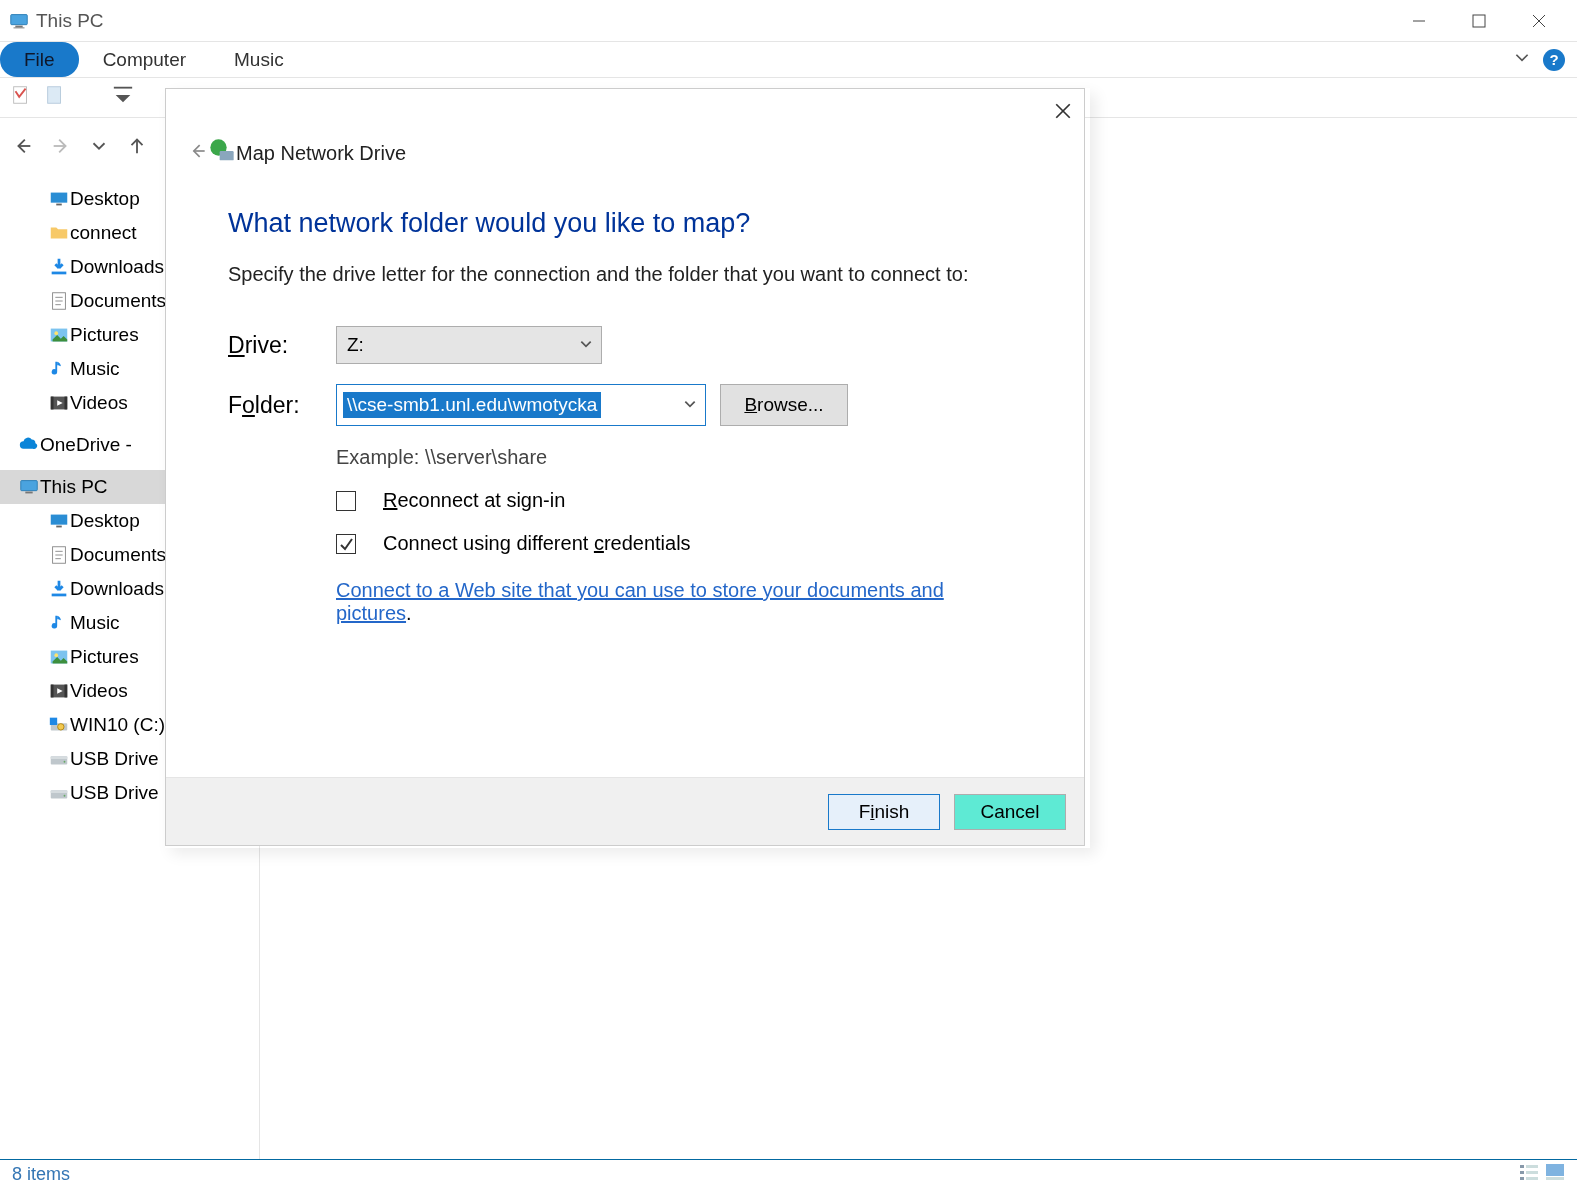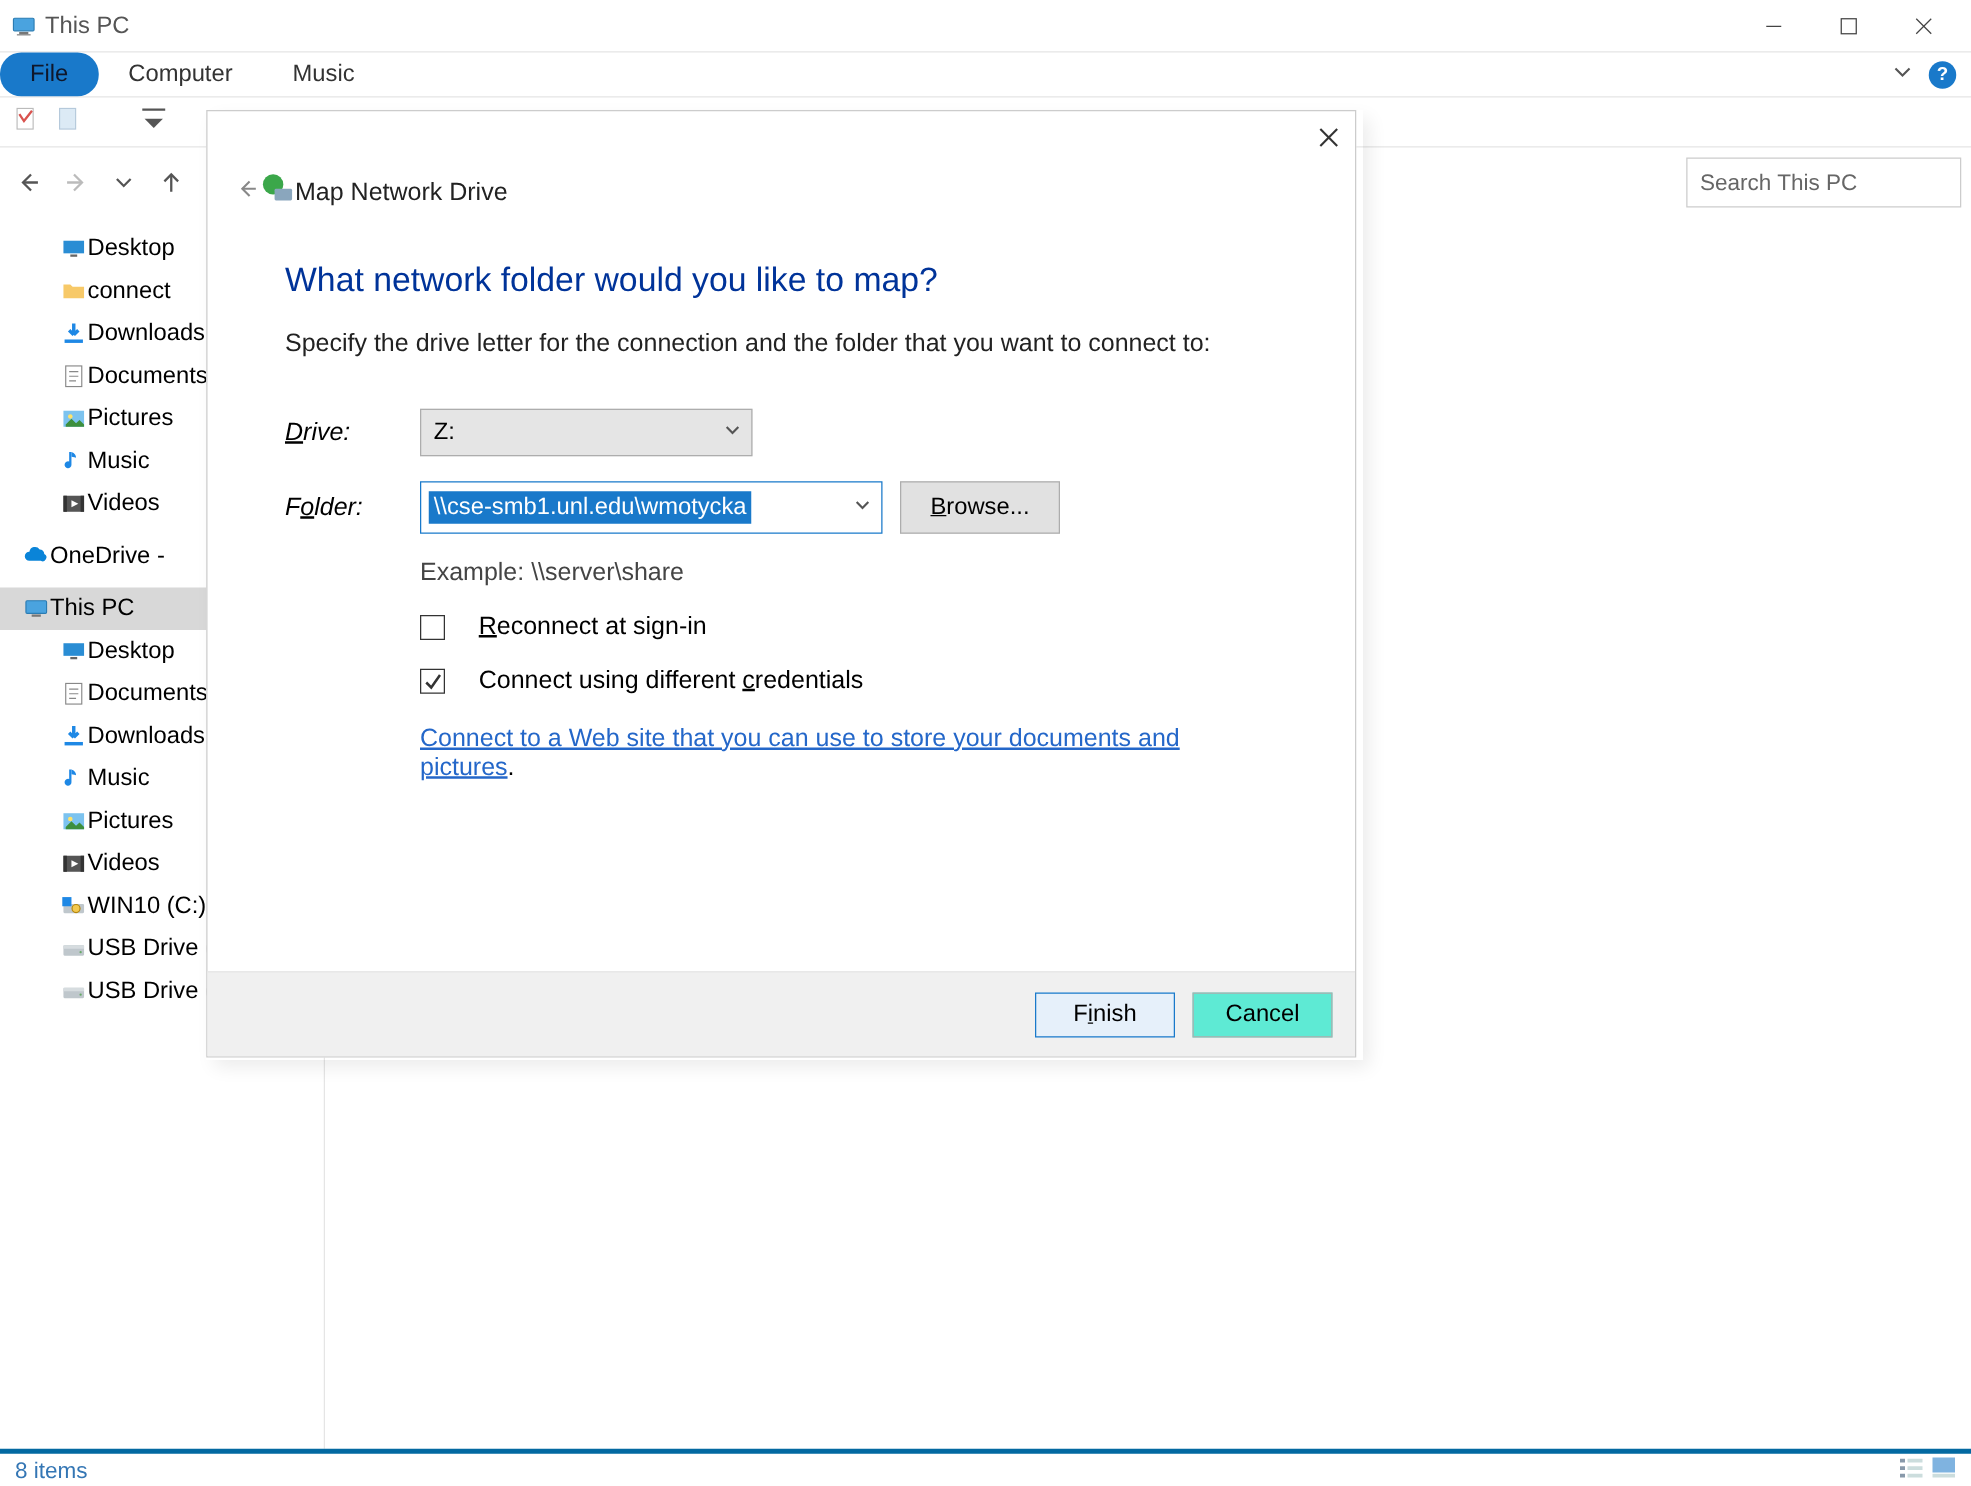--- a/index.html
+++ b/index.html
@@ -37,37 +37,37 @@
   
   .main-area { display:flex; height: calc(1189px - 42px - 36px - 40px - 56px - 30px); }
   .tree-pane { width: 260px; border-right: 1px solid #e5e5e5; overflow:hidden; }
   .tree-item { display:flex; align-items:center; gap:0; padding: 6px 10px 6px 30px; font-size:19px; white-space:nowrap; }
   .tree-item.top { padding-left: 18px; margin-top:8px; }
   .tree-item.selected { background: #d8d8d8; }
   .tree-item .ico { width:22px; height:22px; display:flex; align-items:center; justify-content:center; }
   .tree-item .ico svg { width:22px; height:22px; }
 
   
-  .statusbar { position:absolute; bottom:0; left:0; right:0; height:30px; border-top:4px solid #0369a1; display:flex; align-items:center; padding:0 12px; font-size:18px; color:#3476b4; }
+  .statusbar { position:absolute; bottom:0; left:0; right:0; height:30px; border-top:1px solid #0369a1; display:flex; align-items:center; padding:0 12px; font-size:18px; color:#3476b4; }
   .statusbar .view-icons { margin-left:auto; display:flex; gap:6px; }
 
   
   .dialog-shadow { position:absolute; left:165px; top:88px; width:925px; height:760px; box-shadow: 6px 6px 14px rgba(0,0,0,0.08); }
   .dialog { position:absolute; left:165px; top:88px; width:920px; height:758px; background:#fff; border:1px solid #ccc; display:flex; flex-direction:column; }
   .dlg-titlebar { height:48px; display:flex; align-items:center; justify-content:flex-end; padding:0 12px; }
   .dlg-close svg { width:18px; height:18px; stroke:#333; }
   .dlg-header { display:flex; align-items:center; gap:0; padding:0 22px 6px; }
   .dlg-back svg { width:20px; height:20px; stroke:#888; }
   .dlg-icon svg { width:28px; height:28px; }
   .dlg-title { font-size:20px; color:#222; }
   .dlg-body { padding: 32px 62px 0; flex:1; }
   .dlg-heading { color:#003399; font-size:27px; margin-bottom:24px; }
   .dlg-instr { font-size:20px; color:#222; margin-bottom:40px; }
   .form-row { display:flex; align-items:center; margin-bottom:20px; }
-  .form-label { width:108px; font-size:20px;font-style:italic; }
+  .form-label { width:108px; font-size:23px; }
   .underline-letter { text-decoration: underline; }
   .drive-select { width:266px; height:38px; background:#e5e5e5; border:1px solid #adadad; display:flex; align-items:center; padding:0 10px; font-size:19px; position:relative; }
   .drive-select .dd { position:absolute; right:8px; }
   .folder-combo { width:370px; height:42px; border:1px solid #1979ca; display:flex; align-items:center; position:relative; }
   .folder-combo .sel { background:#1979ca; color:#fff; padding:2px 4px; margin-left:6px; font-size:19px; }
   .folder-combo .dd { position:absolute; right:8px; }
   .browse-btn { width:128px; height:42px; margin-left:14px; background:#e1e1e1; border:1px solid #adadad; font-size:19px; display:flex;align-items:center;justify-content:center; }
   .example { font-size:20px; color:#444; margin:18px 0 0 108px; }
   .chk-row { display:flex; align-items:center; gap:27px; margin:20px 0 0 108px; font-size:20px; }
   .chk { width:20px; height:20px; border:1.5px solid #333; display:flex; align-items:center; justify-content:center; }
@@ -159,21 +159,20 @@
       <svg viewBox="0 0 24 24" fill="none">
         <polyline points="6,9 12,15 18,9" stroke-width="2"></polyline>
       </svg>
     </span>
   <span class="nav-arrow enabled">
       <svg viewBox="0 0 24 24" fill="none">
         <polyline points="6,11 12,5 18,11" stroke-width="2"></polyline>
         <line x1="12" y1="5" x2="12" y2="20" stroke-width="2"></line>
       </svg>
     </span>
-  <div class="search-box">Search This PC</div>
 </div>
 
 <div class="main-area">
   <div class="tree-pane">
     <div id="qa-list">
         <div class="tree-item top" style="padding-left: 48px;">
           <span class="ico">
             <svg viewBox="0 0 24 24">
               <rect x="3" y="5" width="18" height="11" fill="#2a8dd4"></rect>
               <rect x="9" y="17" width="6" height="2" fill="#666"></rect>

